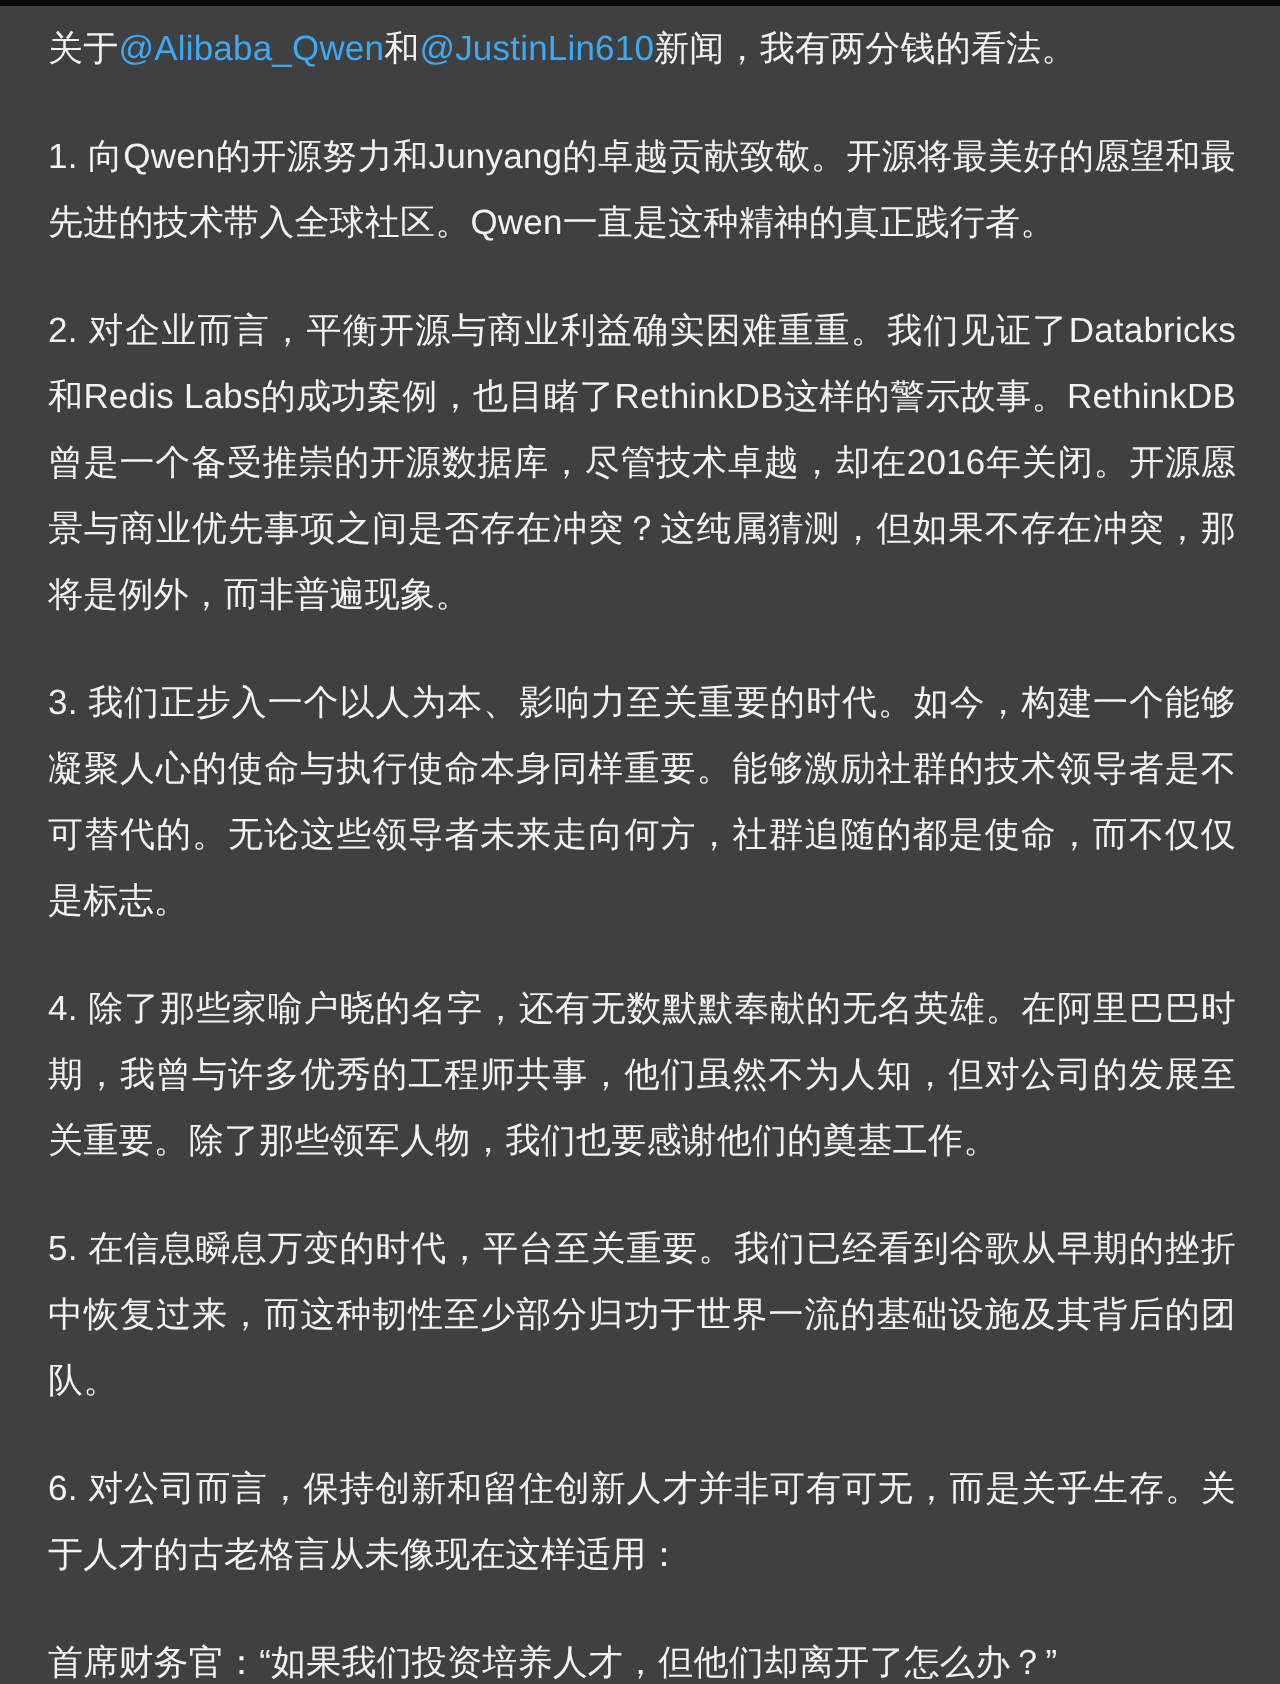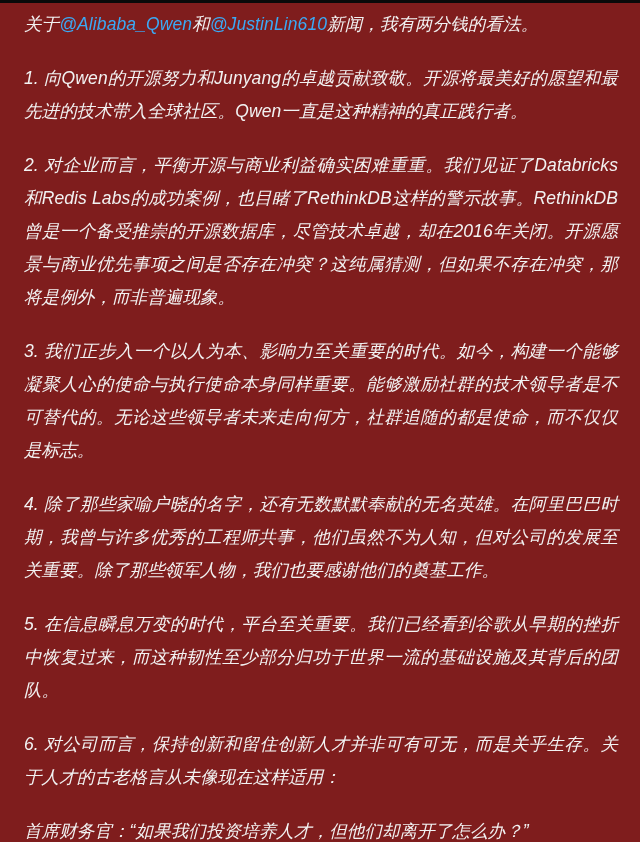--- a/index.html
+++ b/index.html
@@ -10,25 +10,24 @@
   body {
     width: 640px;
     height: 842px;
     overflow: hidden;
     font-family: "Liberation Sans", "DejaVu Sans", sans-serif;
   }
   .page {
     position: relative;
     width: 640px;
     height: 842px;
-    background: #7f1d1d;
+    background: #404040;
     color: #ffffff;
     box-sizing: border-box;
     padding: 8px 22px 0 24px;
-    font-style: italic;
   }
   .para {
     font-size: 17.5px;
     line-height: 33px;
     color: #f2f2f2;
     margin: 0 0 21px 0;
     text-align: justify;
     text-justify: inter-ideograph;
     word-break: break-word;
     letter-spacing: 0.1px;

